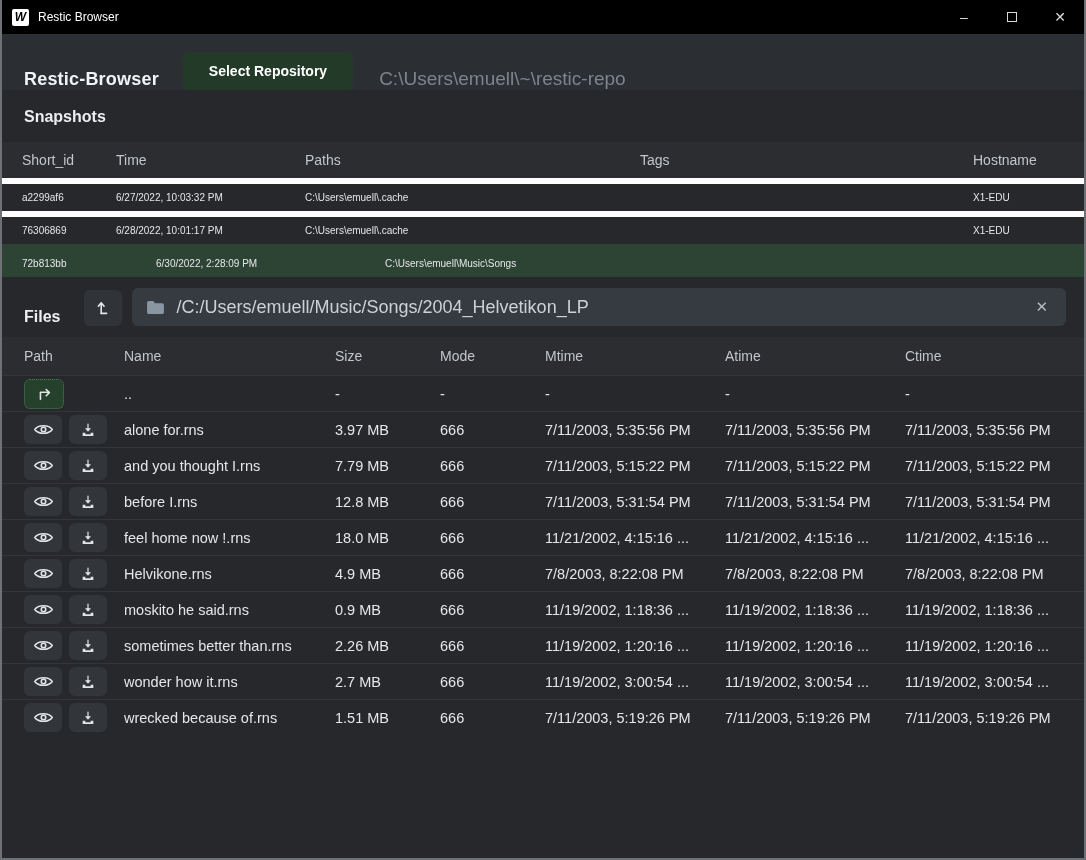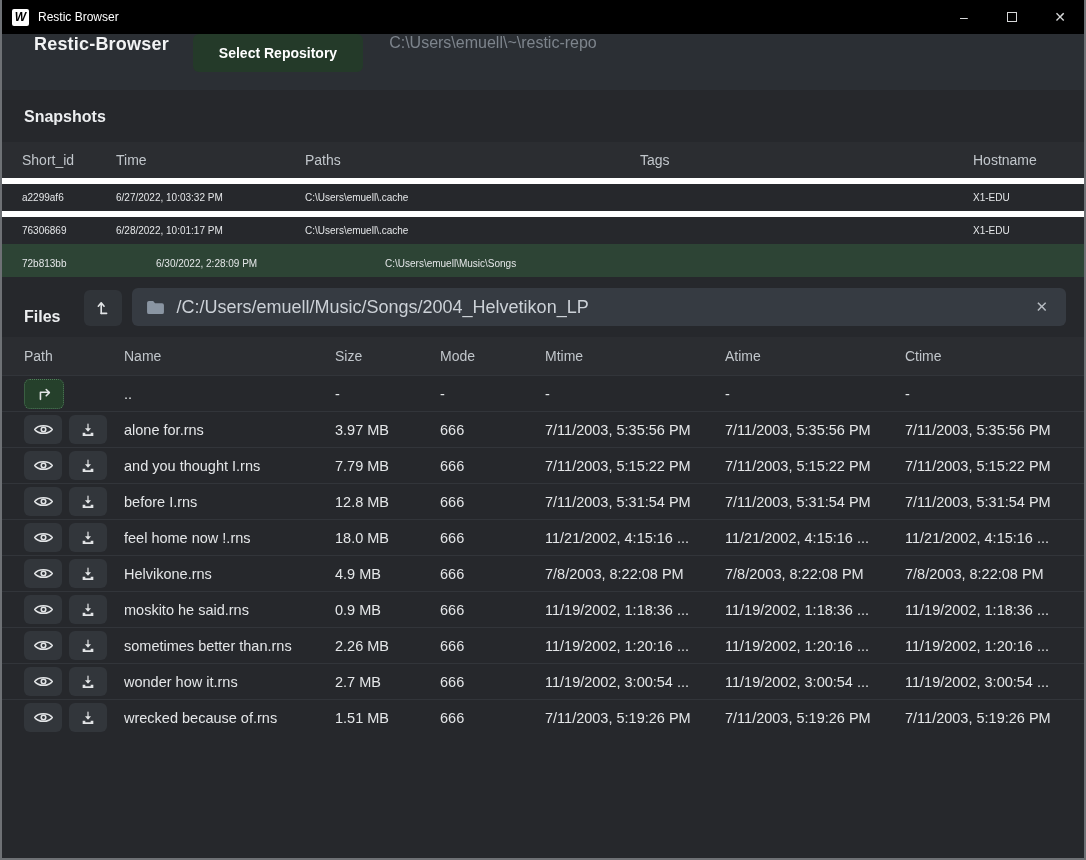--- a/index.html
+++ b/index.html
@@ -17,25 +17,25 @@
   
   .titlebar { height: 34px; background: #000; display: flex; align-items: center; padding-left: 10px; flex: none; }
   .app-logo { width: 17px; height: 17px; background: #fff; color: #000; border-radius: 2px;
     font-weight: bold; font-size: 12px; display: flex; align-items: center; justify-content: center; font-style: italic; }
   .titlebar-title { color: #fff; font-size: 12px; margin-left: 9px; }
   .win-controls { margin-left: auto; display: flex; height: 100%; }
   .win-btn { width: 48px; height: 100%; display: flex; align-items: center; justify-content: center;
     color: #d6d7d8; font-size: 14px; cursor: default; }
   .maximize-box { width: 10px; height: 10px; border: 1px solid #d6d7d8; display: inline-block; }
   
-  .header { height: 56px; background: #2b2f34; display: flex; align-items: flex-start; padding: 0 32px; flex: none; }
+  .header { height: 56px; background: #2b2f34; display: flex; align-items: flex-end; padding: 0 22px; flex: none; }
   .app-title { color: #f2f3f4; font-size: 18px; font-weight: bold; letter-spacing: 0.2px; }
   .select-repo-btn { margin-left: 24px; background: #243a29; color: #fff; border: none; border-radius: 6px;
     font-family: inherit; font-size: 14px; font-weight: bold; padding: 11px 26px; cursor: pointer; }
-  .repo-path { margin-left: 26px; color: #7d848c; font-size: 16px; background: transparent; border: none;
+  .repo-path { margin-left: 26px; color: #7d848c; font-size: 19px; background: transparent; border: none;
     font-family: inherit; flex: 1; outline: none; }
   
   .section-title { color: #eceef0; font-size: 16px; font-weight: bold; padding: 18px 22px 16px; }
   .snap-header, .snap-row { display: grid; grid-template-columns: 94px 189px 335px 333px 1fr;
     align-items: center; padding: 0 16px 0 20px; }
   .snap-header { background: #2b2d31; height: 36px; color: #c1c6cb; font-size: 14px; }
   .snap-row { height: 33px; color: #e4e6e8; font-size: 10px; border-top: 6px solid #ffffff; cursor: default; }
   .snap-row:first-of-type { border-top: none; }
   .snap-row.selected { background: #2d4435; border-top-color: #2d4435; gap: 40px; }
   .cell { overflow: hidden; white-space: nowrap; text-overflow: ellipsis; padding-right: 10px; }

